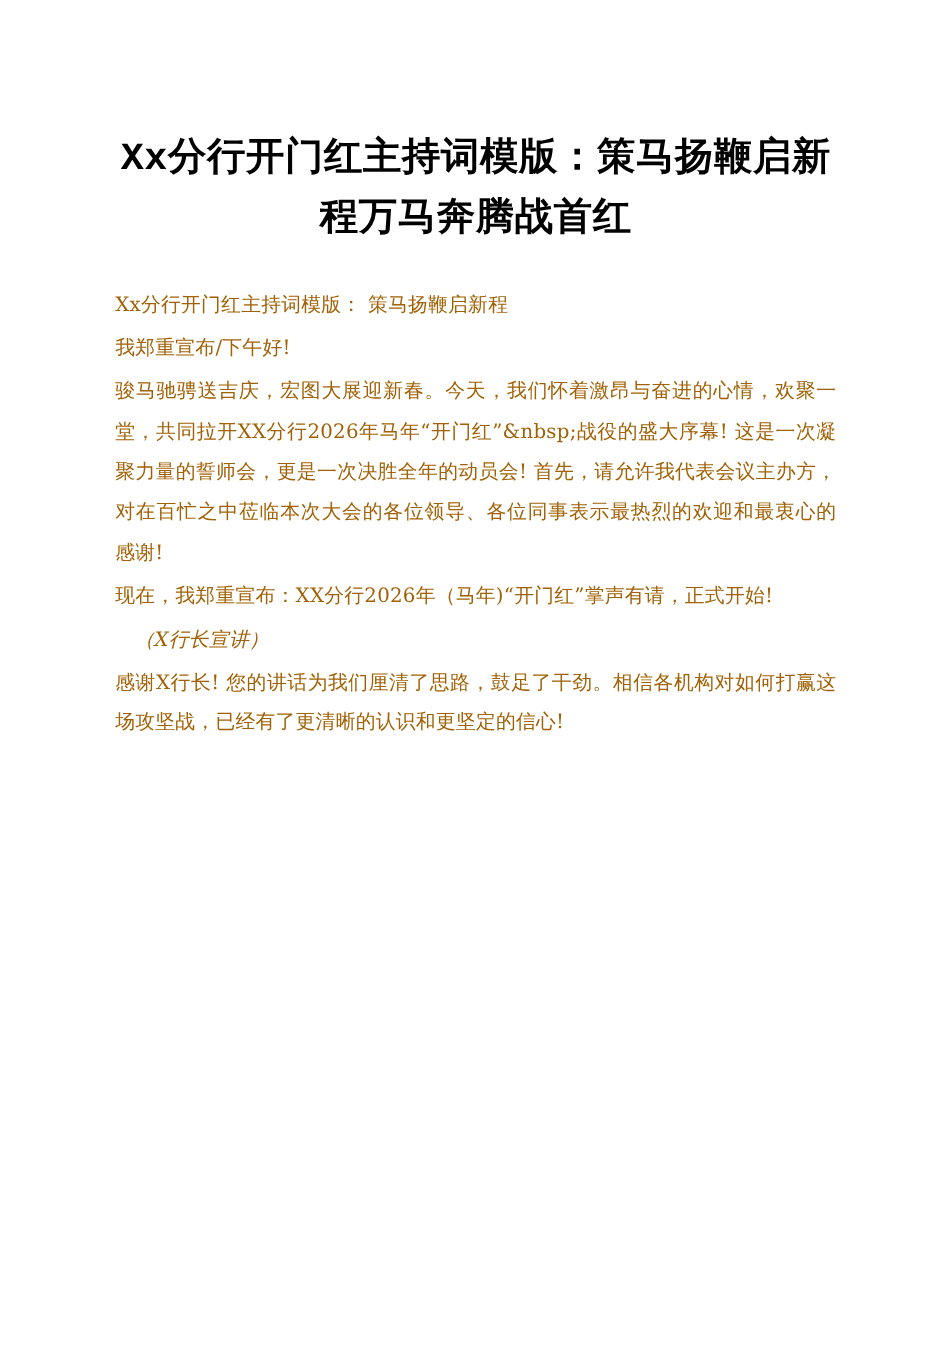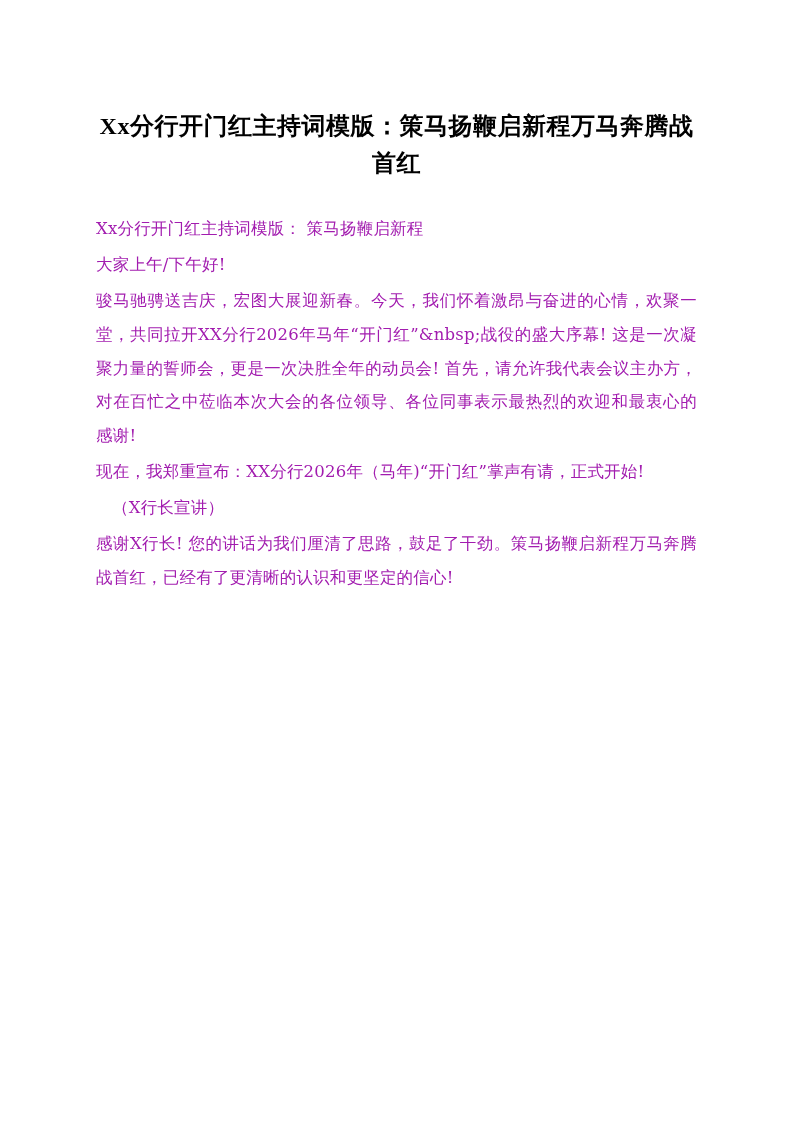--- a/index.html
+++ b/index.html
@@ -15,23 +15,23 @@
     overflow: hidden;
   }
   .page {
     width: 793px;
     height: 1122px;
     box-sizing: border-box;
     padding: 108px 96px 80px 96px;
     position: relative;
   }
   .doc-title {
-    font-family: Liberation Serif, serif;
+    font-family: Liberation Mono, monospace;
     font-weight: bold;
-    font-size: 24px;
+    font-size: 32px;
     line-height: 1.55;
     text-align: center;
     margin: 0 0 30px 0;
     letter-spacing: 0.5px;
     color: #000;
   }
   .body-text {
     font-family: "DejaVu Serif", "Liberation Serif", serif;
     font-size: 16.5px;
     line-height: 2.05;
@@ -40,34 +40,35 @@
     margin: 0;
     color: #000;
     letter-spacing: 0.2px;
   }
   .para {
     margin: 0 0 2px 0;
     font-size: 16.5px;
     line-height: 2.05;
     text-align: justify;
     text-justify: inter-ideograph;
-    color: #a21caf;
+    color: #a16207;
     white-space: pre-wrap;
   }
   .para.indent-space {
     text-indent: 16px;
+    font-style: italic;
   }
 </style>
 </head>
 <body>
 
 <div class="page">
   <h1 class="doc-title">Xx分行开门红主持词模版：策马扬鞭启新程万马奔腾战首红</h1>
 
   <div class="body-text">
     <p class="para">Xx分行开门红主持词模版： 策马扬鞭启新程</p>
-    <p class="para">大家上午/下午好!</p>
+    <p class="para">我郑重宣布/下午好!</p>
     <p class="para">骏马驰骋送吉庆，宏图大展迎新春。今天，我们怀着激昂与奋进的心情，欢聚一堂，共同拉开XX分行2026年马年“开门红”&amp;nbsp;战役的盛大序幕! 这是一次凝聚力量的誓师会，更是一次决胜全年的动员会! 首先，请允许我代表会议主办方，对在百忙之中莅临本次大会的各位领导、各位同事表示最热烈的欢迎和最衷心的感谢!</p>
     <p class="para">现在，我郑重宣布：XX分行2026年（马年)“开门红”掌声有请，正式开始!</p>
     <p class="para indent-space">（X行长宣讲）</p>
-    <p class="para">感谢X行长! 您的讲话为我们厘清了思路，鼓足了干劲。策马扬鞭启新程万马奔腾战首红，已经有了更清晰的认识和更坚定的信心!</p>
+    <p class="para">感谢X行长! 您的讲话为我们厘清了思路，鼓足了干劲。相信各机构对如何打赢这场攻坚战，已经有了更清晰的认识和更坚定的信心!</p>
   </div>
 </div>
 
 </body></html>

